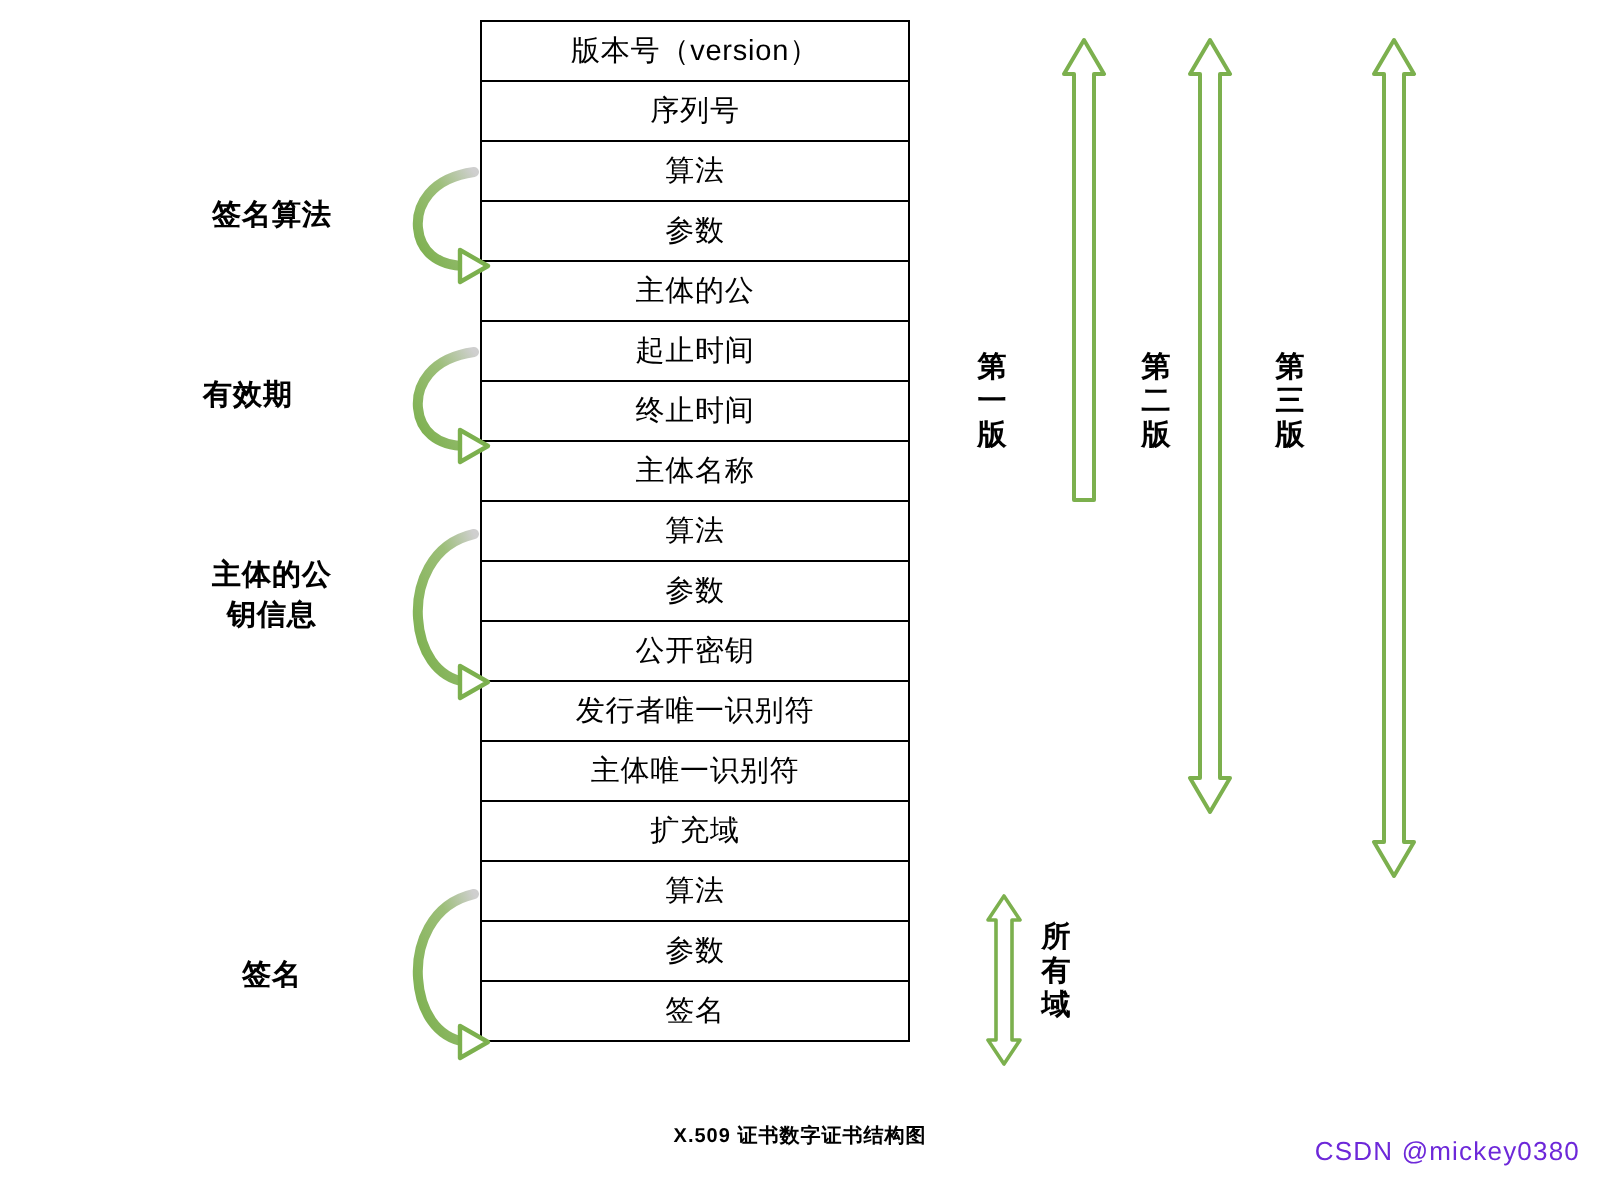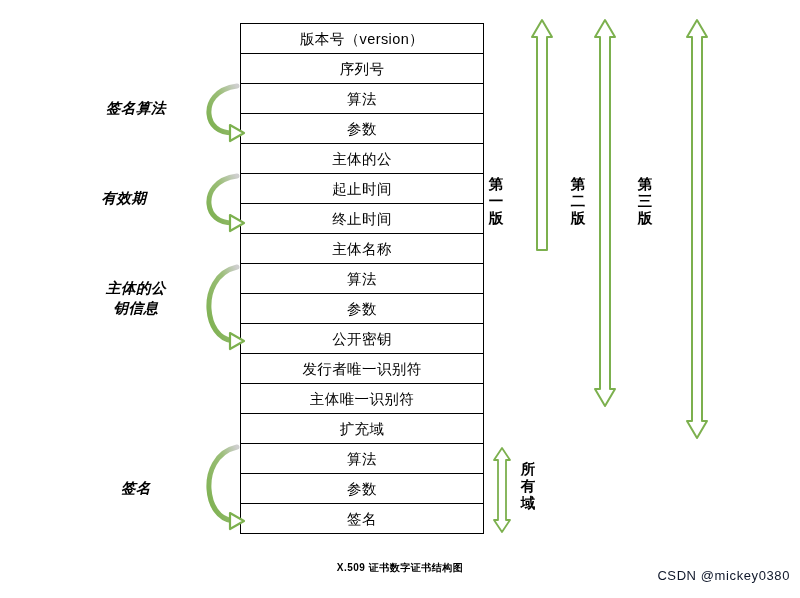--- a/index.html
+++ b/index.html
@@ -13,22 +13,22 @@
     position: relative;
     overflow: hidden;
     font-family: "Liberation Sans", "DejaVu Sans", sans-serif;
     color: #000000;
   }
 
   
   #cert-table {
     position: absolute;
     left: 240px;
-    top: 23px;
-    width: 244px;
+    top: 10px;
+    width: 215px;
     border: 1.6px solid #000;
     border-bottom: none;
     box-sizing: border-box;
   }
   .cert-row {
     height: 30px;
     line-height: 30px;
     text-align: center;
     font-size: 14.5px;
     border-bottom: 1.6px solid #000;
@@ -40,21 +40,21 @@
   
   .group-label {
     position: absolute;
     width: 120px;
     text-align: center;
     font-size: 14.5px;
     font-weight: bold;
     line-height: 20px;
     letter-spacing: 0.5px;
   }
-  .group-label .gl-line { display: block; font-style: italic; }
+  .group-label .gl-line { display: block; }
 
   
   .brace {
     position: absolute;
     width: 40px;
   }
 
   
   .varrow {
     position: absolute;
@@ -83,21 +83,21 @@
     font-weight: bold;
     letter-spacing: 0.5px;
   }
 
   
   #watermark {
     position: absolute;
     right: 10px;
     top: 568px;
     font-size: 13px;
-    color: #0f172a;
+    color: #6d28d9;
     letter-spacing: 0.6px;
   }
 </style>
 </head>
 <body>
 
 <div id="cert-table">
   <div class="cert-row">版本号（version）</div>
   <div class="cert-row">序列号</div>
   <div class="cert-row">算法</div>

